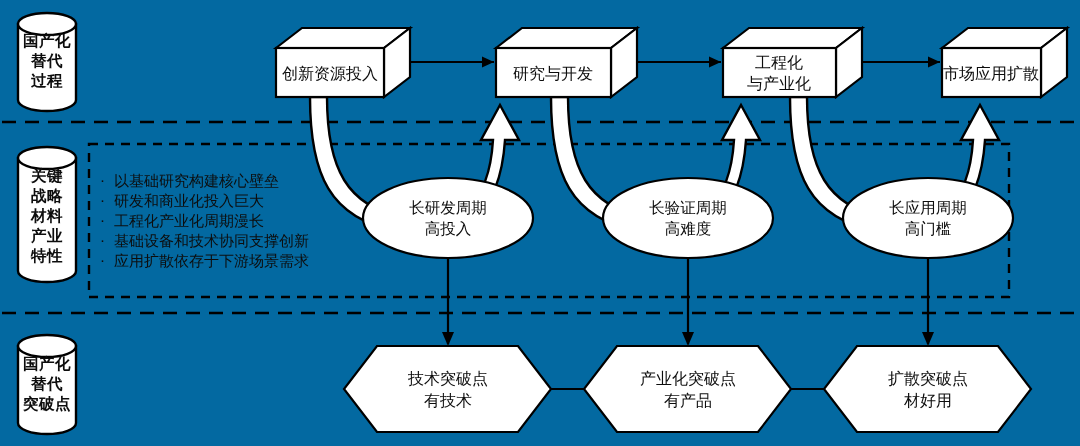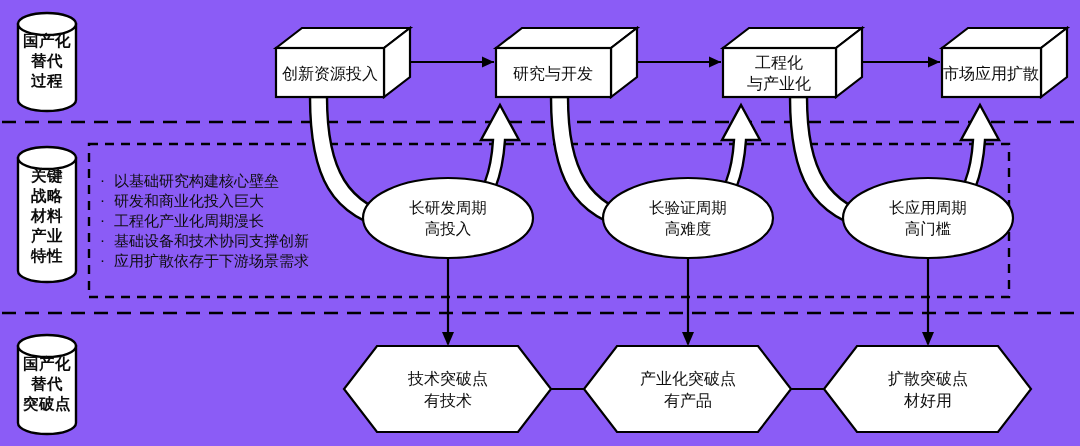--- a/index.html
+++ b/index.html
@@ -2,21 +2,21 @@
 <html><head>
 <meta charset="utf-8">
 <title>Localization Substitution Process Diagram</title>
 <style>
   html,body{margin:0;padding:0;background:#ffffff;}
   body{
     width:1080px;height:446px;
     font-family:"Liberation Serif","DejaVu Serif",serif;
     overflow:hidden;
   }
-  #stage{position:relative;width:1080px;height:446px;background:#8b5cf6;}
+  #stage{position:relative;width:1080px;height:446px;background:#0369a1;}
   svg#diagram{position:absolute;top:0;left:0;width:1080px;height:446px;}
   .shape-stroke{fill:#ffffff;stroke:#000000;stroke-width:2.2;}
   .cyl-body{fill:#ffffff;stroke:#000000;stroke-width:2.4;}
   .conn{fill:none;stroke:#000000;stroke-width:2.2;}
   .dash-sep{fill:none;stroke:#000000;stroke-width:2.6;stroke-dasharray:14 9;}
   .dash-box{fill:none;stroke:#000000;stroke-width:2.4;stroke-dasharray:9 7;}
   .blockarrow{fill:#ffffff;stroke:#000000;stroke-width:2.4;stroke-linejoin:miter;}
   text{font-family:"Liberation Serif","DejaVu Serif",serif;fill:#0d0d0d;}
   .t-cyl{font-size:15.5px;font-weight:bold;letter-spacing:0.5px;}
   .t-box{font-size:16px;font-weight:400;}

